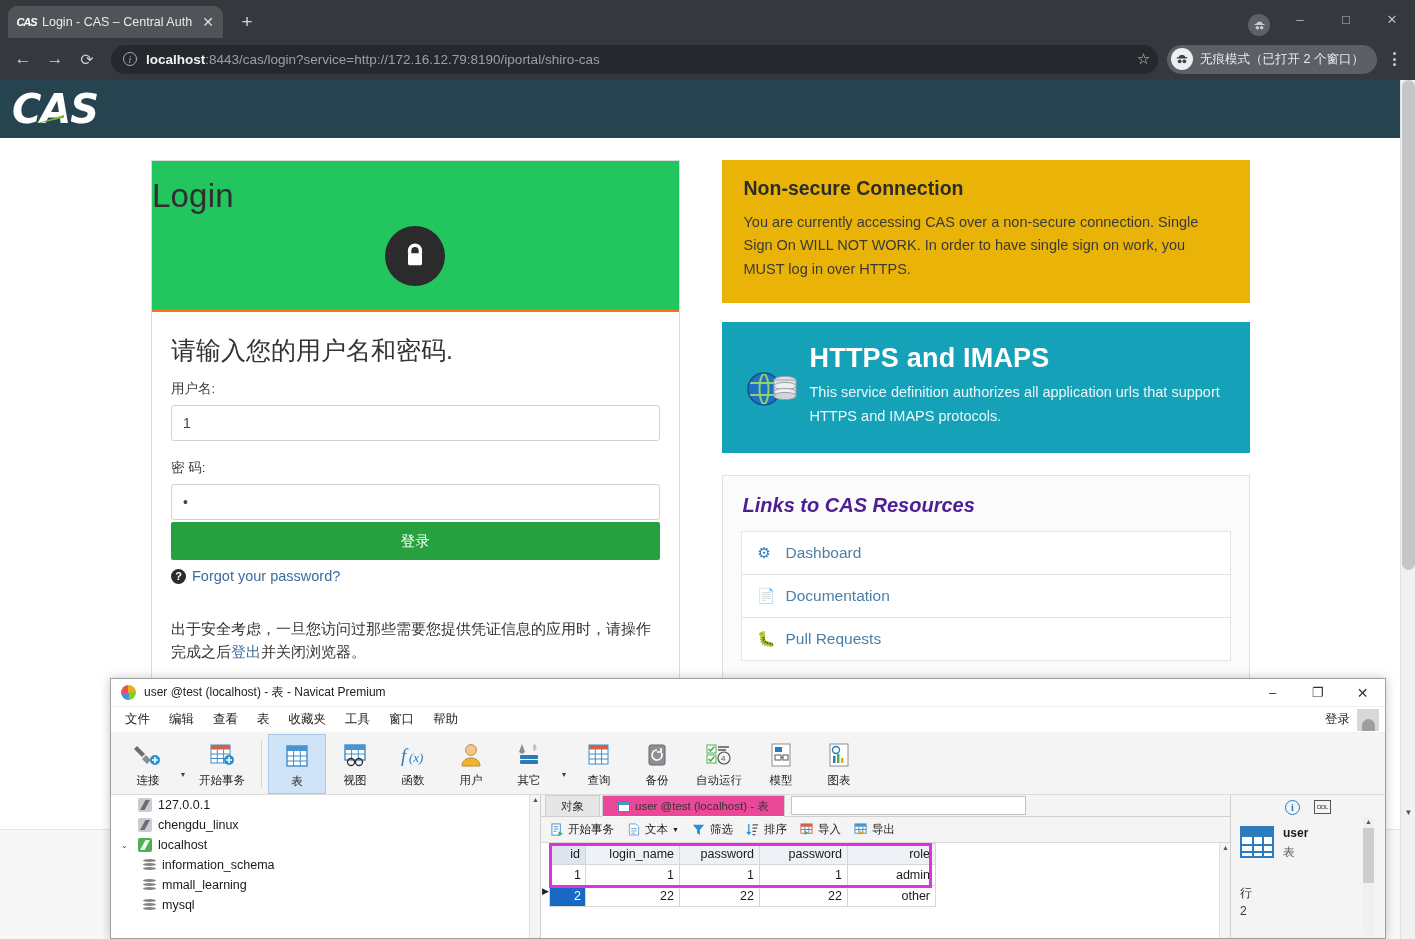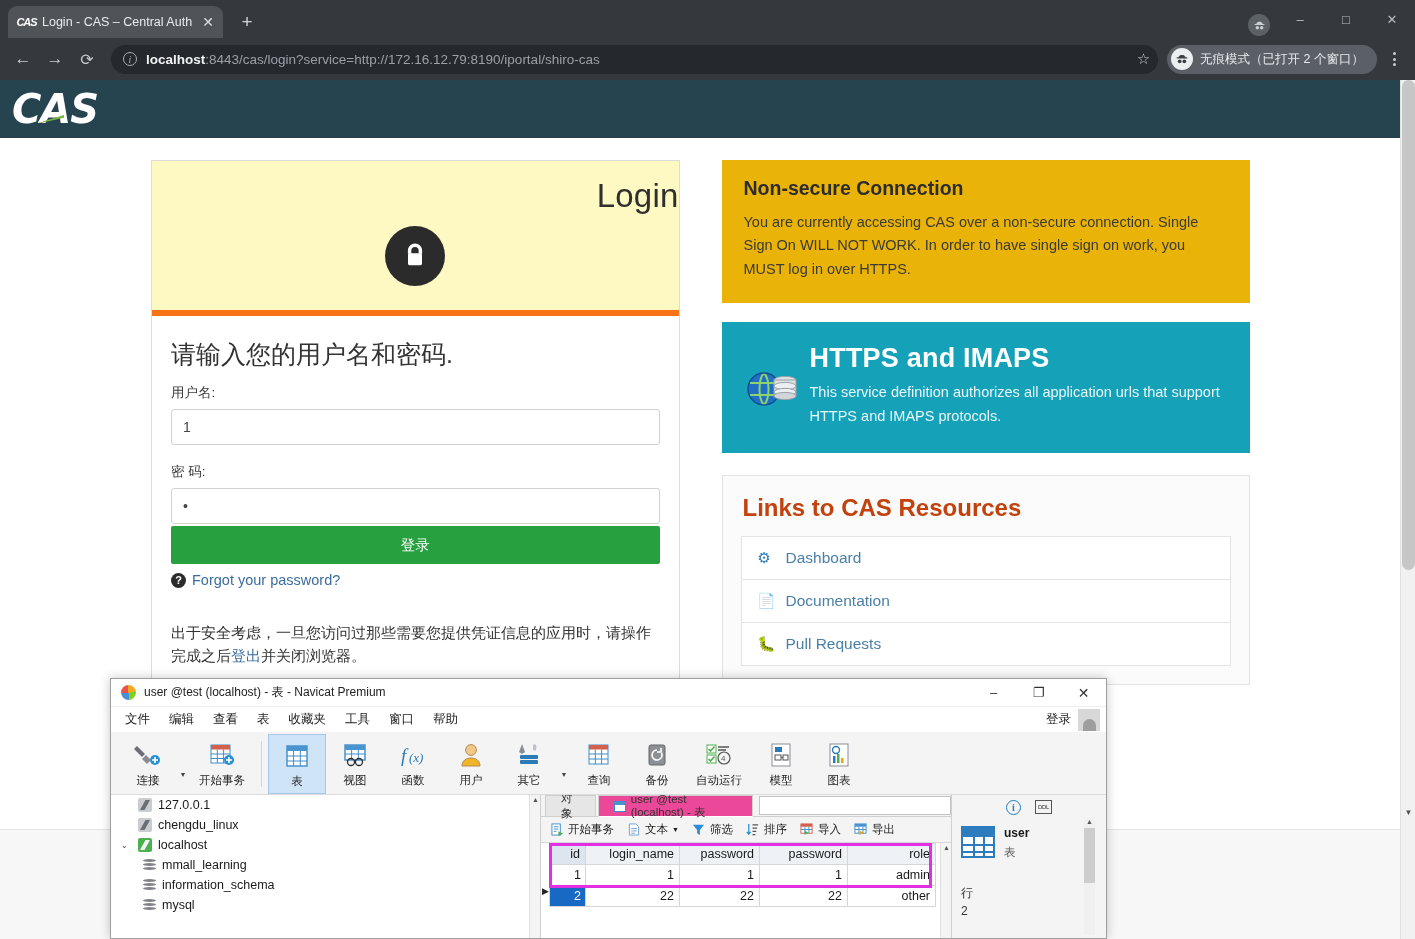--- a/index.html
+++ b/index.html
@@ -120,22 +120,22 @@
   .content {
     display: flex; gap: 42px; padding: 22px 165px 0 151px;
     align-items: flex-start;
   }
 
   
   .login-card {
     width: 533px; border: 1px solid #dcdcdc; background: #fff;
   }
   .login-head {
-    background: #fef9c3; border-bottom: 6px solid #f97316;
-    padding: 16px 0 24px; text-align: right;
+    background: #22c55e; border-bottom: 2px solid #f97316;
+    padding: 16px 0 24px; text-align: left;
   }
   .login-title {
     font-size: 33px; font-weight: 400; color: #2f2f2f;
     letter-spacing: .2px; margin-bottom: 11px;
   }
   .lock-circle {
     width: 60px; height: 60px; border-radius: 50%; background: #2b2b2b;
     margin: 0 auto; display: flex; align-items: center; justify-content: center;
   }
   .login-body { padding: 22px 19px 28px; }
@@ -190,22 +190,23 @@
   .svc-icons { flex: 0 0 60px; padding-top: 26px; position: relative; }
   .svc-body { flex: 1; margin-left: -6px; }
   .svc-body h2 {
     font-size: 27px; font-weight: 600; color: #fff; margin-bottom: 7px;
     letter-spacing: .2px;
   }
   .svc-body p { font-size: 14.5px; color: #e9f7fa; line-height: 1.65; }
 
   .links-box { border: 1px solid #e2e2e2; background: #fbfbfb; }
   .links-title {
-    font-size: 24px; font-weight: 600; color: #c2410c;
+    font-size: 20px; font-weight: 600; color: #4c1d95;
     padding: 18px 20px 14px;
+    font-style: italic;
   }
   .links-list { padding: 0 18px 18px; }
   .link-row {
     background: #fff; border: 1px solid #e4e4e4; border-bottom: none;
     padding: 12px 16px; display: flex; align-items: center; gap: 10px;
     font-size: 15.5px; color: #4a7fa8;
   }
   .link-row:last-child { border-bottom: 1px solid #e4e4e4; }
   .link-icon { color: #2b7bb9; font-size: 15px; width: 18px; flex: 0 0 18px; }
 
@@ -225,21 +226,21 @@
     position: absolute; left: 0; right: 15px; top: 749px; height: 1px;
     background: #e4e4e4;
   }
   .page-footer {
     position: absolute; left: 0; right: 15px; top: 750px; bottom: 0;
     background: #f7f7f7;
   }
 
   
   .navicat {
-    position: absolute; left: 110px; top: 678px; width: 997px; height: 261px;
+    position: absolute; left: 110px; top: 678px; width: 1276px; height: 261px;
     background: #f0f0f0; border: 1px solid #9e9e9e; overflow: hidden;
     box-shadow: 0 0 10px rgba(0,0,0,.22);
     font-family: "Liberation Sans", "DejaVu Sans", sans-serif;
   }
   .nv-title {
     height: 28px; background: #fff; display: flex; align-items: center;
     padding-left: 10px; gap: 8px; border-bottom: 1px solid #f0f0f0;
   }
   .nv-appicon {
     width: 15px; height: 15px; border-radius: 50%;
@@ -755,29 +756,29 @@
         <span class="tw-arrow">⌄</span>
         <span class="conn-ico on"></span>
         <span>localhost</span>
       </div>
       <div class="tree-item lvl2">
         <span class="db-ico">
             <i style="top:1px"></i>
             <i style="top:5px"></i>
             <i style="top:9px"></i>
           </span>
-        <span>mmall_learning</span>
+        <span>information_schema</span>
       </div>
       <div class="tree-item lvl2">
         <span class="db-ico">
             <i style="top:1px"></i>
             <i style="top:5px"></i>
             <i style="top:9px"></i>
           </span>
-        <span>information_schema</span>
+        <span>mmall_learning</span>
       </div>
       <div class="tree-item lvl2">
         <span class="db-ico">
             <i style="top:1px"></i>
             <i style="top:5px"></i>
             <i style="top:9px"></i>
           </span>
         <span>mysql</span>
       </div>
       <div class="tree-item lvl2">

